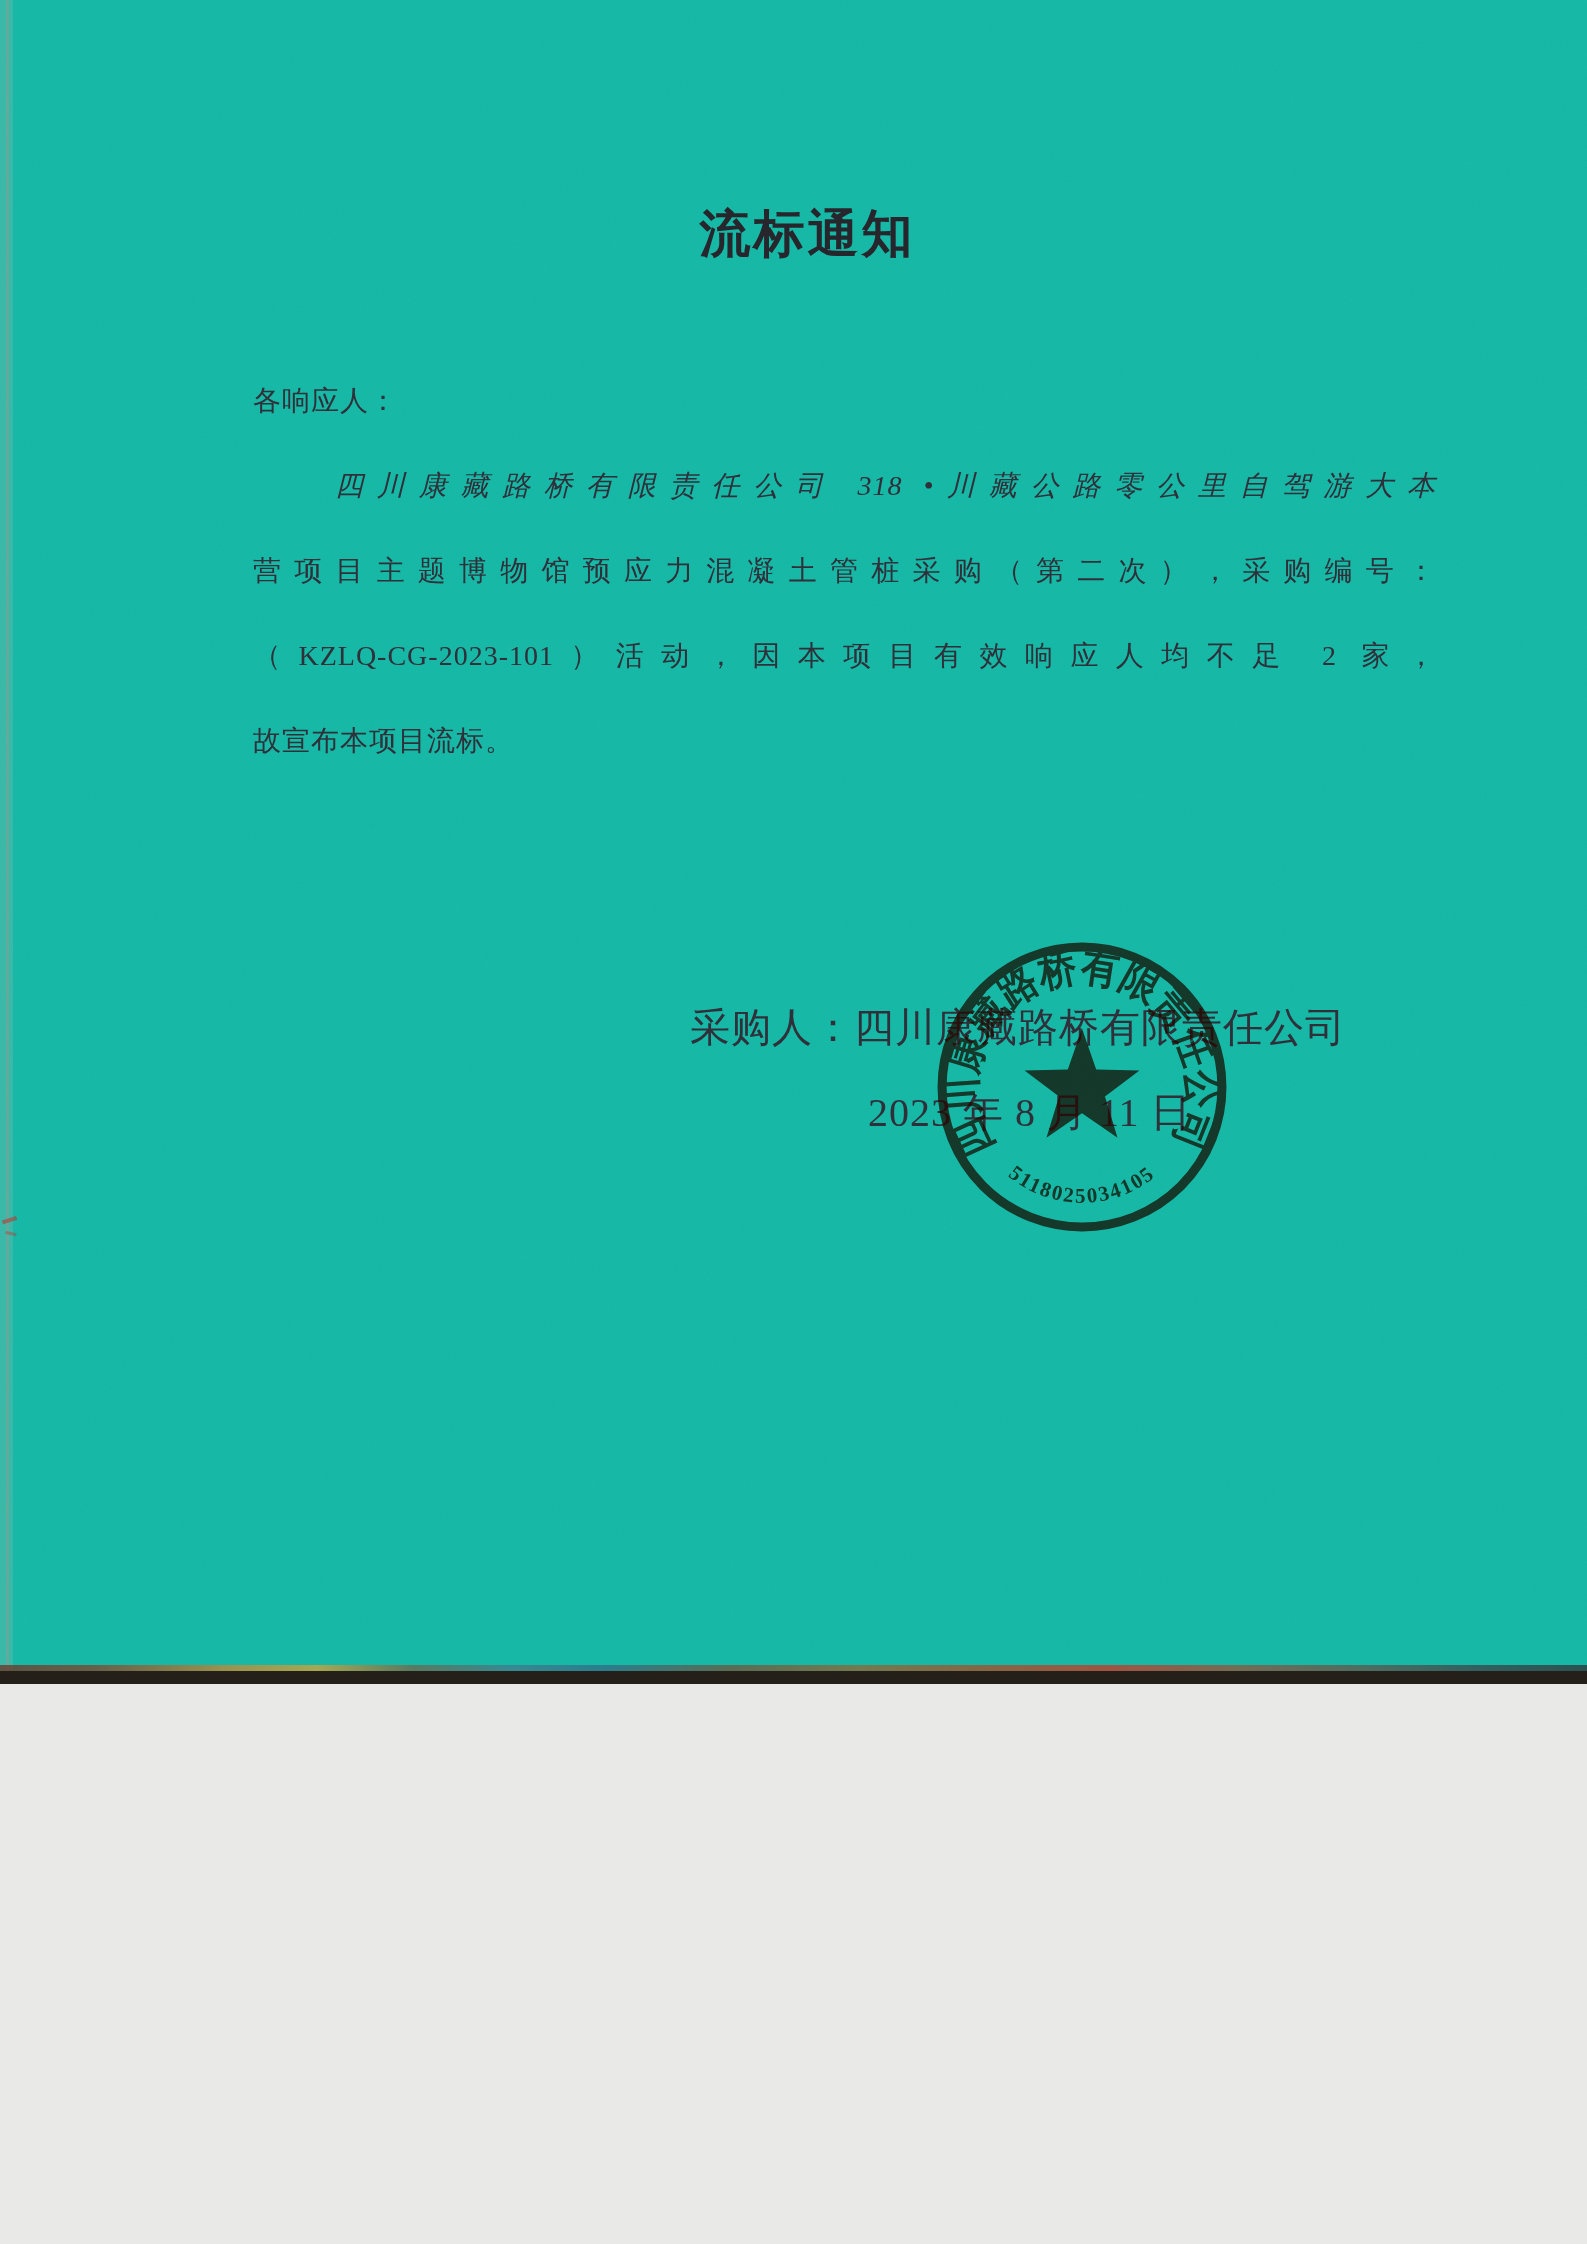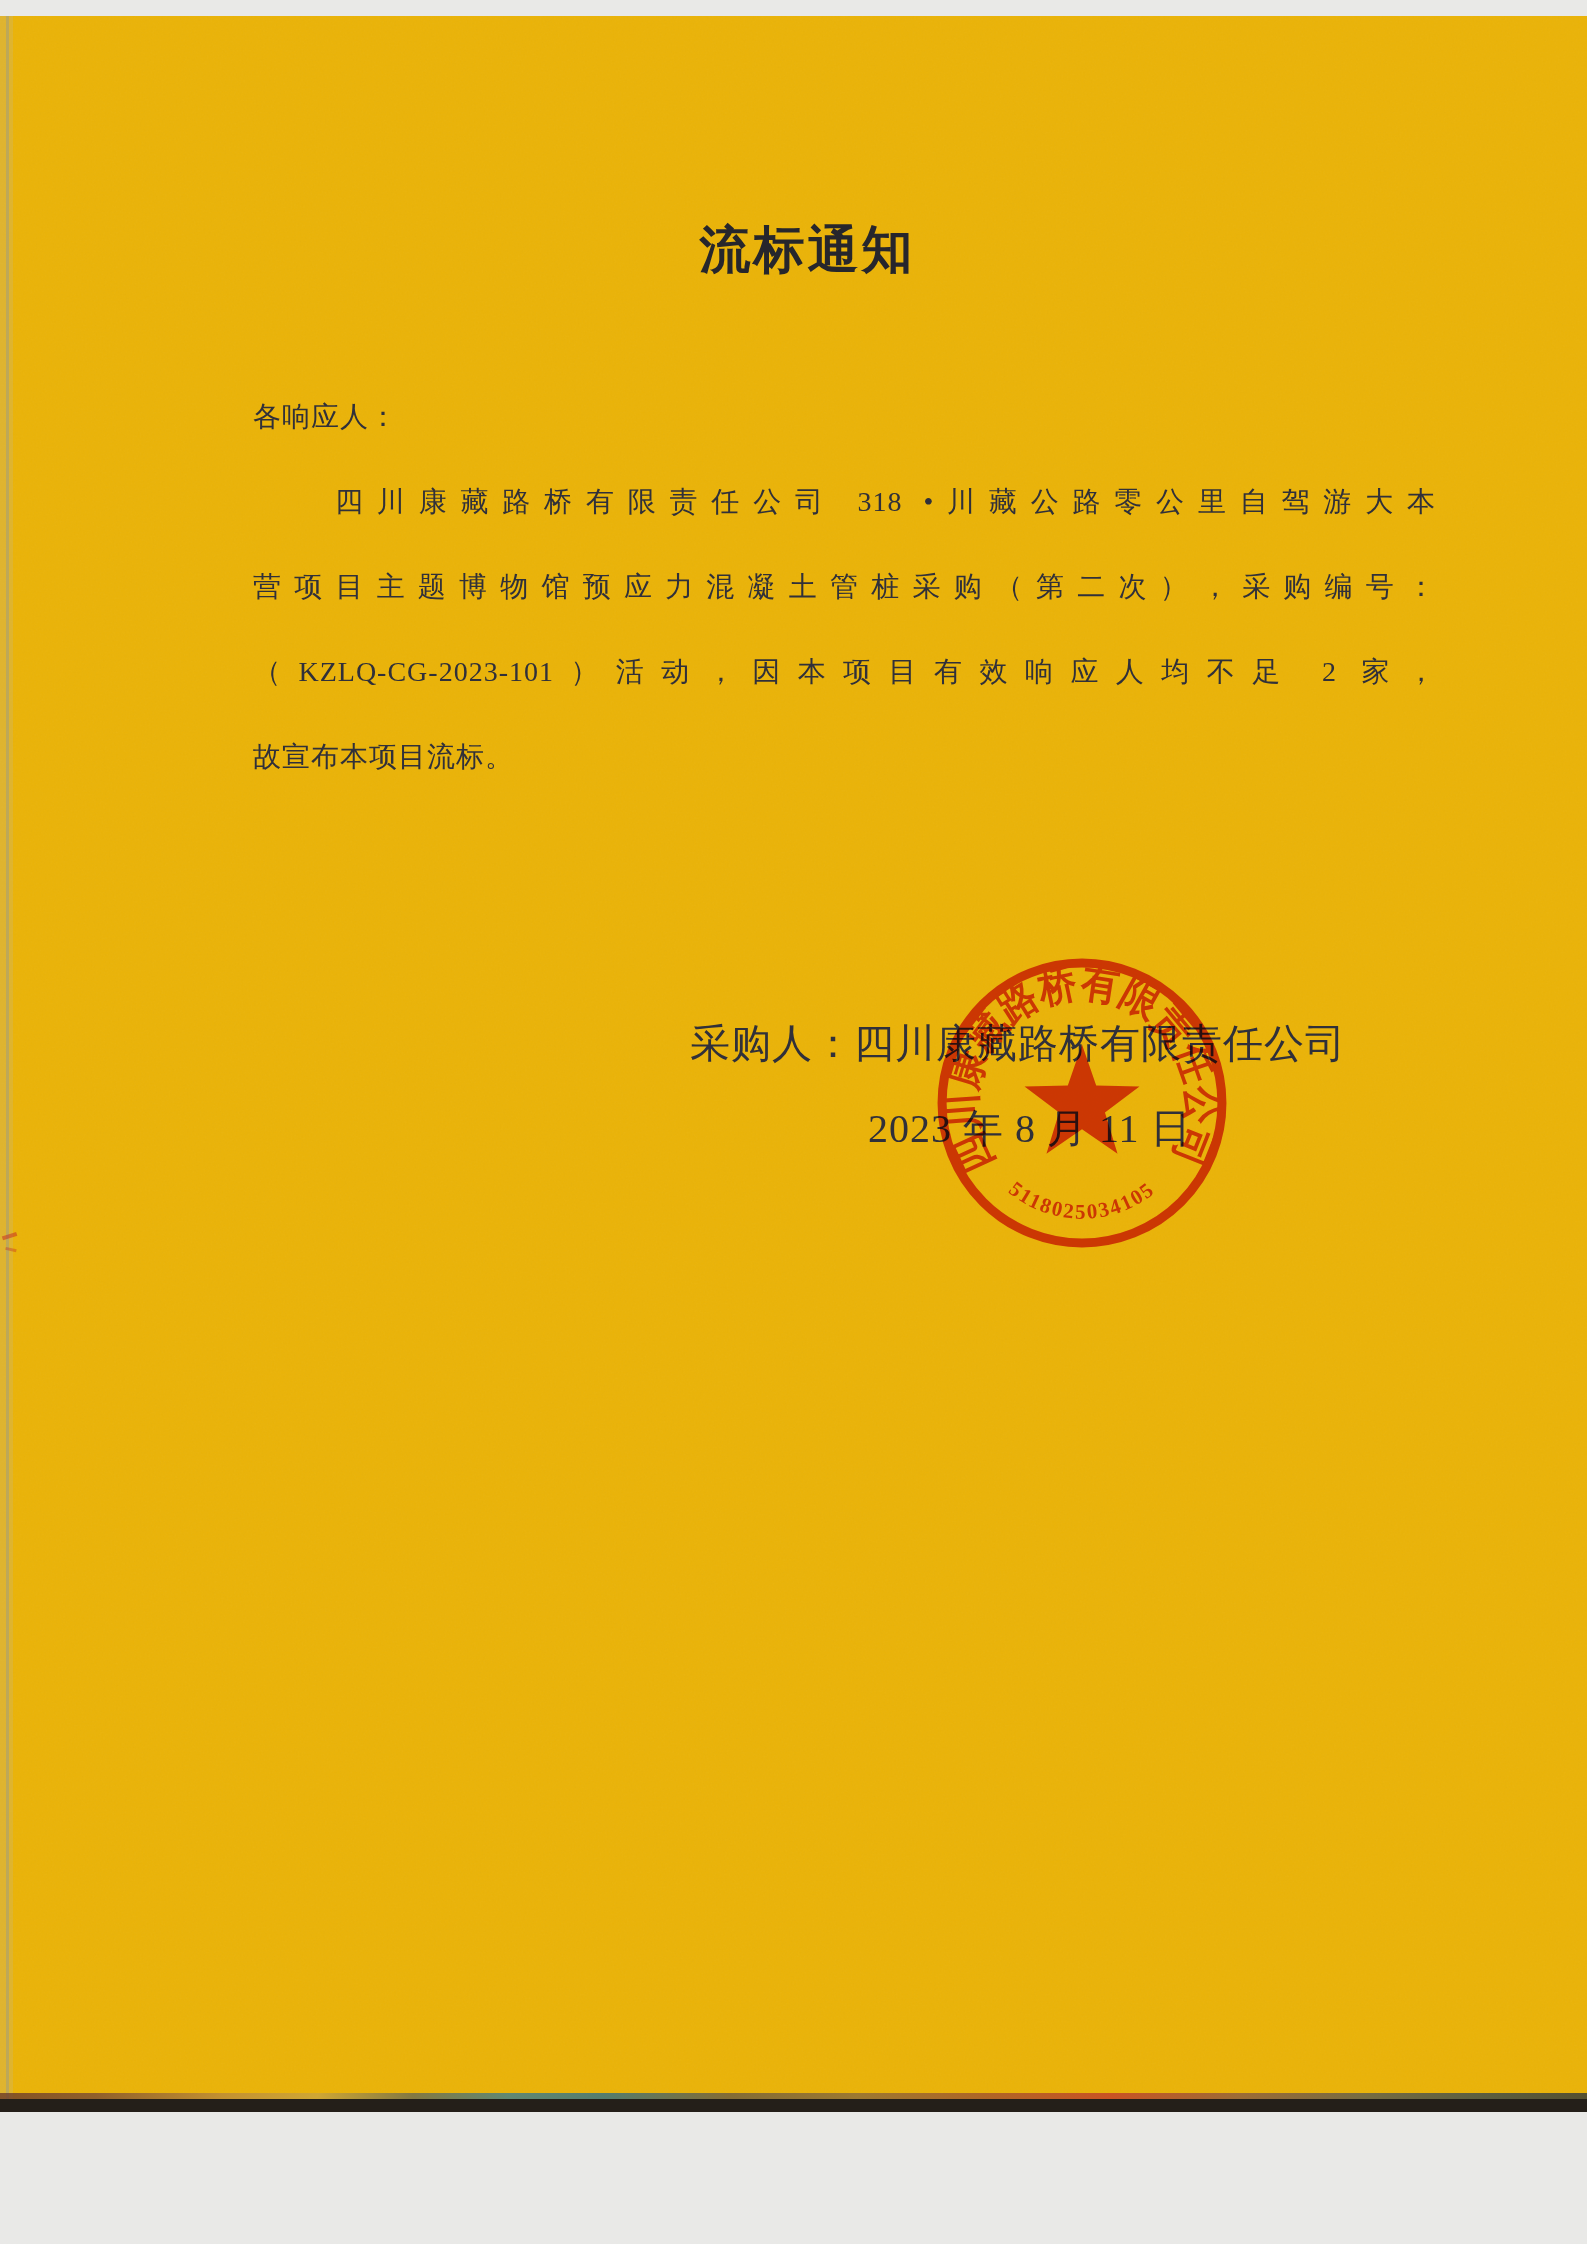--- a/index.html
+++ b/index.html
@@ -1,44 +1,43 @@
 <!DOCTYPE html>
 <html><head>
 <meta charset="utf-8">
 <style>
   html,body{margin:0;padding:0;background:#e9e9e7;}
   .page{
     position:relative;
-    width:1587px;height:2096px;
-    background:#eab308;
+    width:1587px;height:1684px;
+    background:#14b8a6;
     overflow:hidden;
     font-family:"Liberation Serif","DejaVu Serif",serif;
     color:#2e2e34;
-    margin-top:16px;
   }
   
   .doc-title{
     position:absolute;top:200px;left:0;width:100%;
     text-align:center;padding-left:28px;box-sizing:border-box;
     font-size:51px;font-weight:700;letter-spacing:3px;
     color:#26262c;
   }
   .body-block{
     position:absolute;left:253px;top:358px;width:1183px;
     font-size:28px;line-height:85px;letter-spacing:1px;
     color:#30303a;
   }
   .body-line{white-space:nowrap;}
   .body-line.fill{
     white-space:normal;
     text-align:justify;
     text-align-last:justify;
     text-justify:inter-character;
   }
-  .body-line.indent{text-indent:82px;}
+  .body-line.indent{text-indent:82px;font-style:italic;}
   .sig-block{
     position:absolute;left:690px;top:985px;
     font-size:40px;line-height:85px;letter-spacing:1px;
     color:#30303a;
   }
   .sig-date{margin-left:178px;}
   
   .seal{
     position:absolute;left:931px;top:936px;
     width:302px;height:302px;

